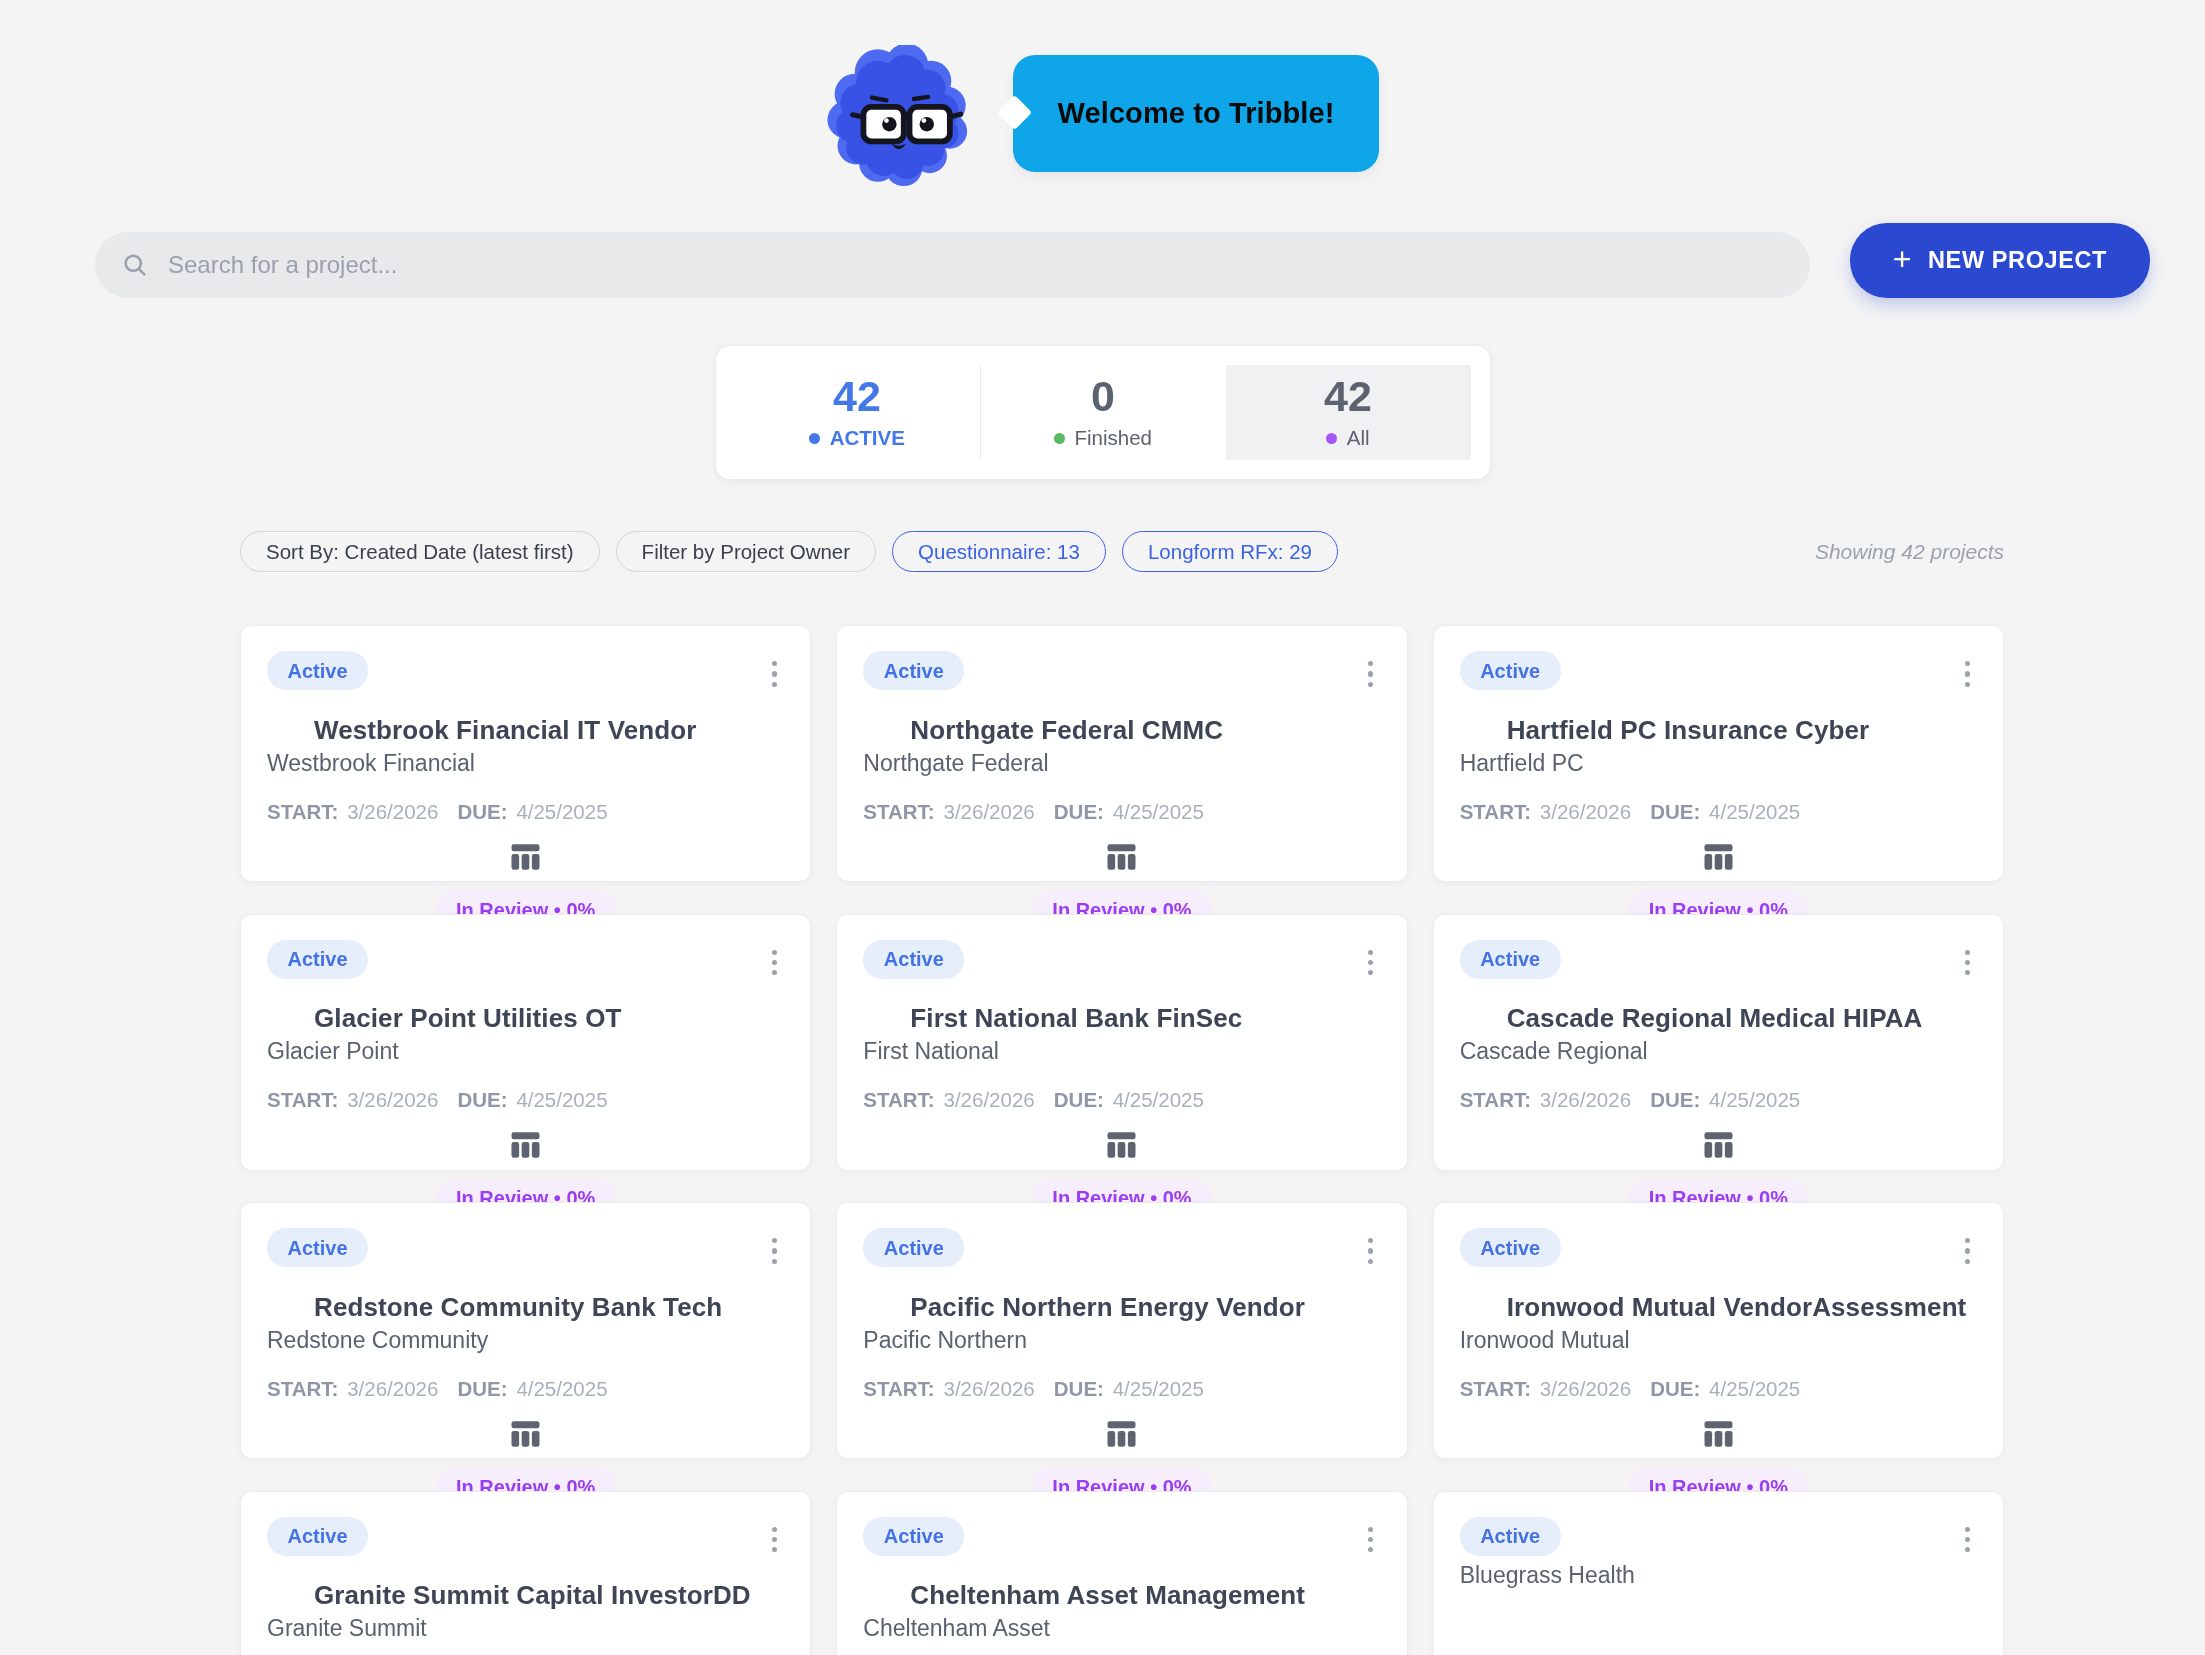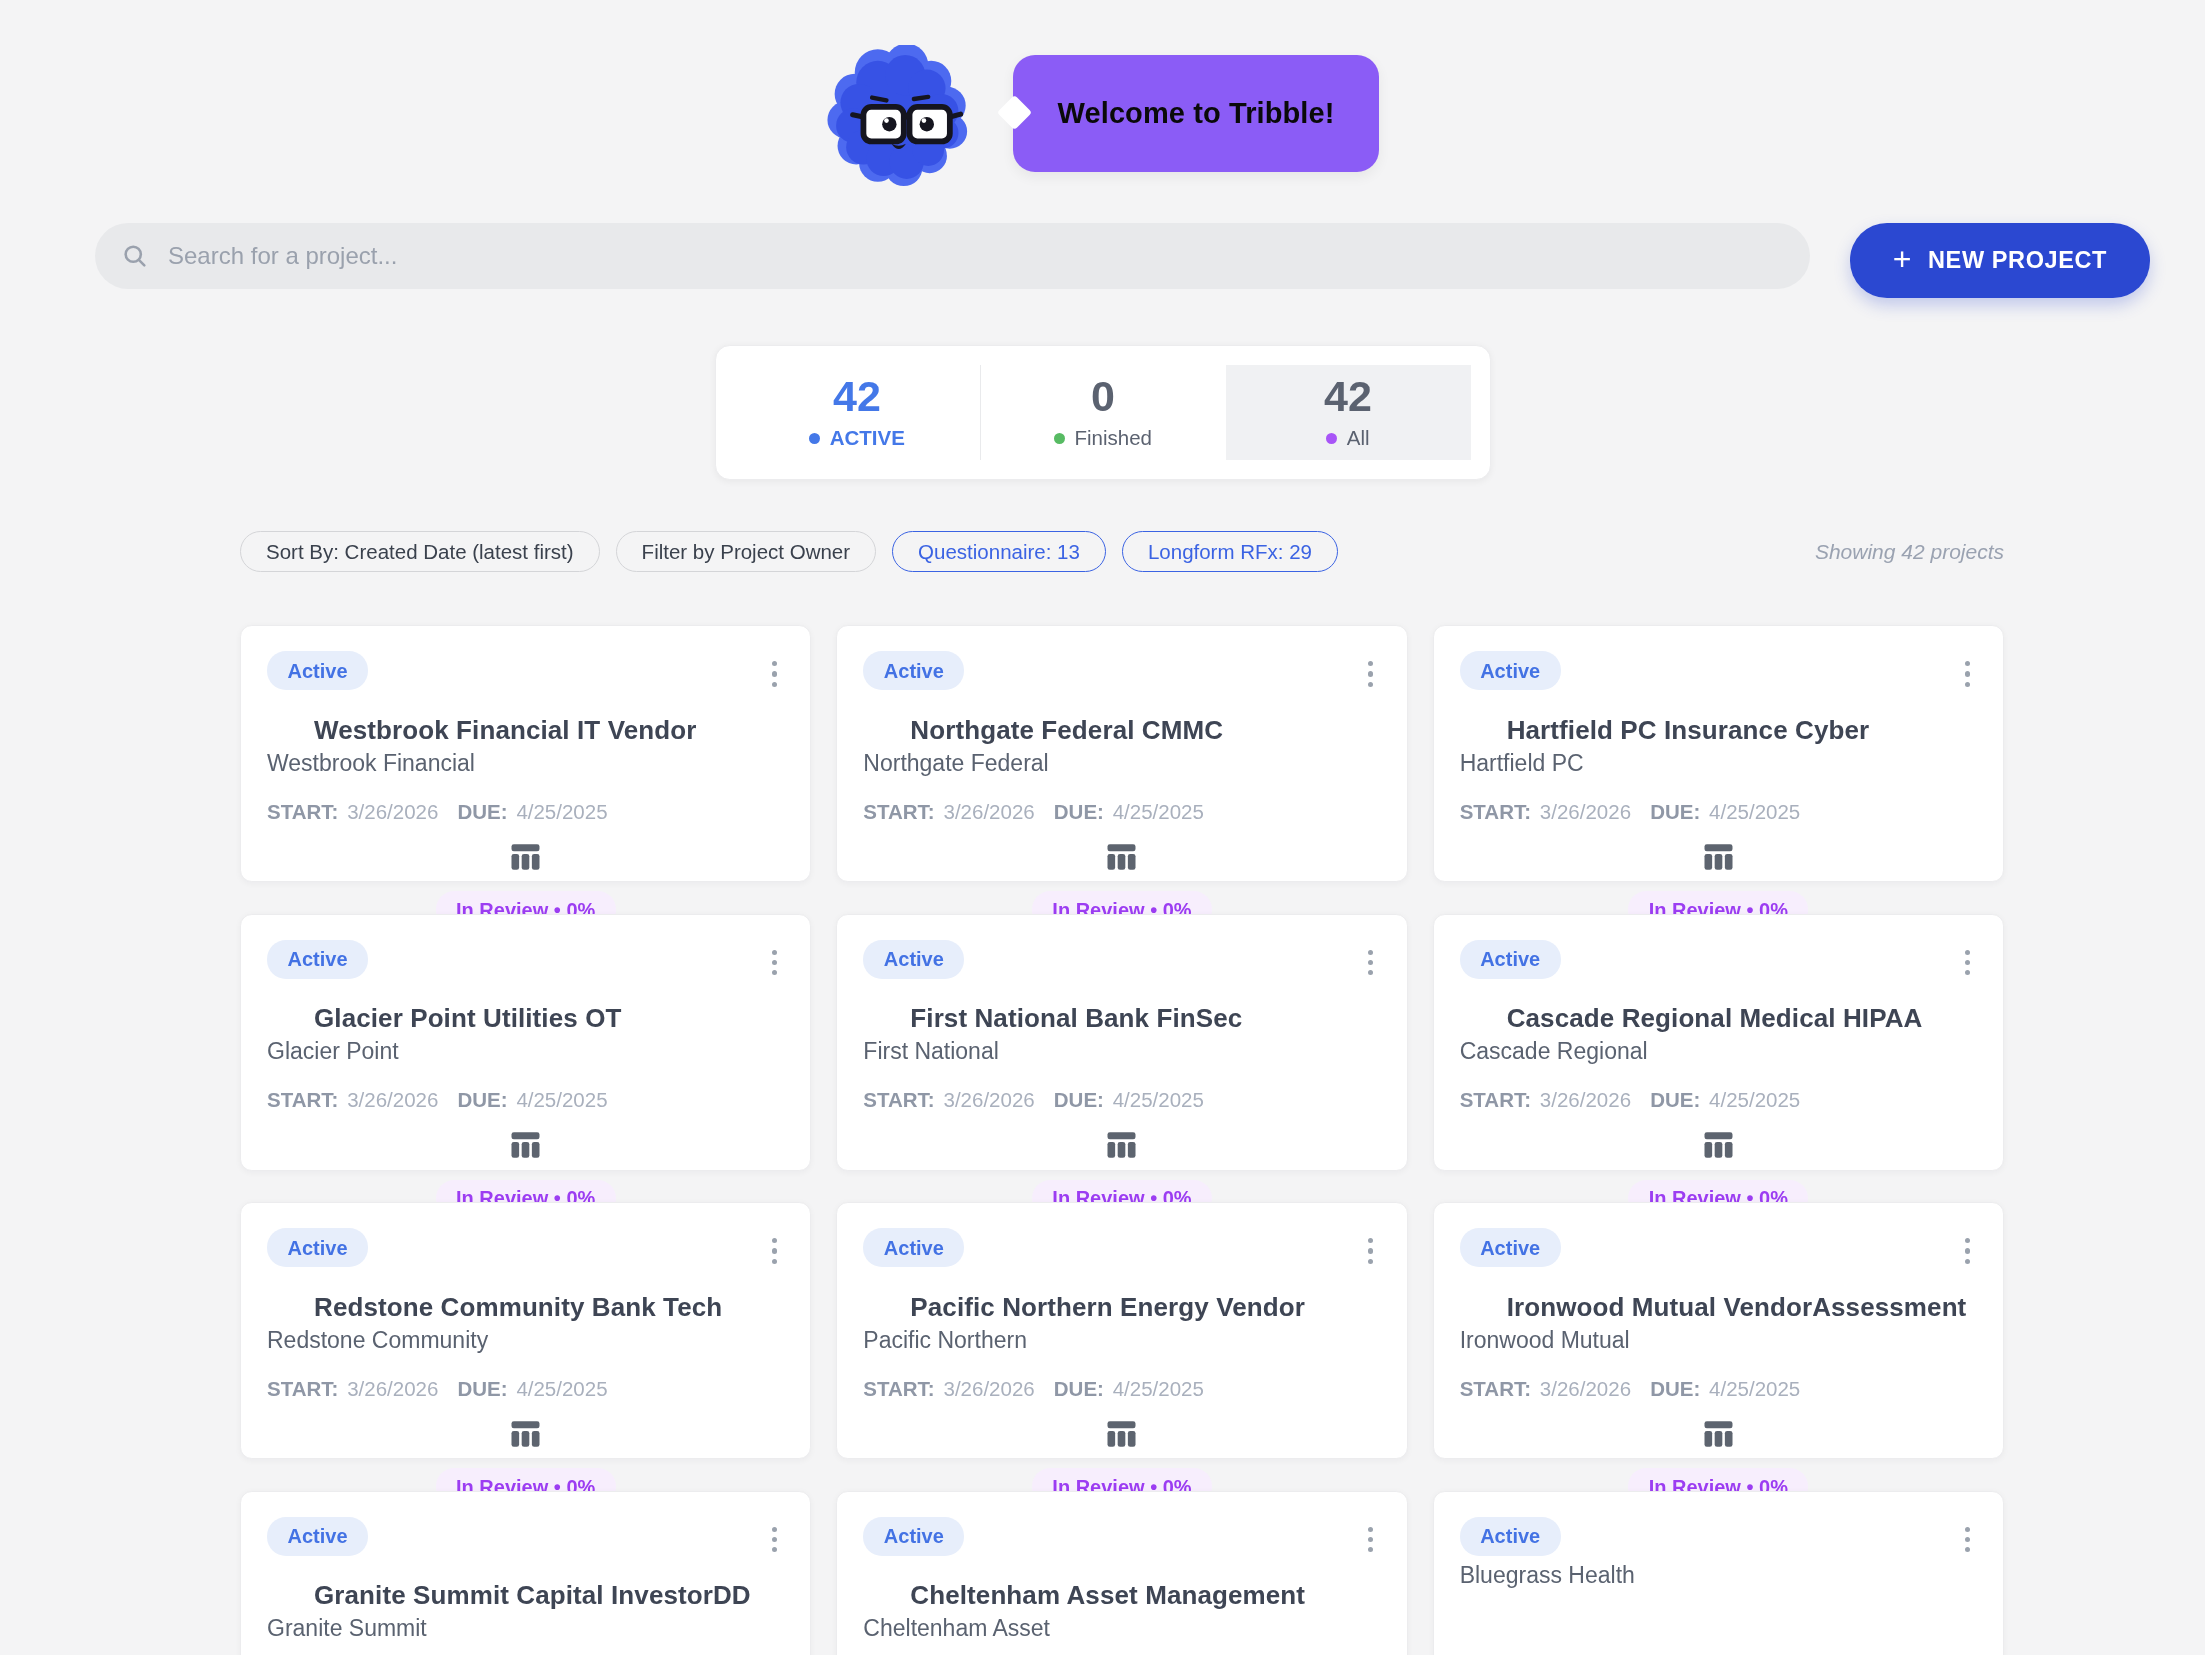--- a/index.html
+++ b/index.html
@@ -9,33 +9,33 @@
     background:#f4f4f5;
     font-family:"Liberation Sans","DejaVu Sans",sans-serif;
     color:#3f4756;
   }
 
   
   .hero { display:flex; justify-content:center; align-items:flex-start; padding-top:45px; }
   .mascot { width:144px; height:144px; flex:0 0 auto; }
   .bubble {
     position:relative; margin-left:43px; margin-top:10.3px;
-    background:#8b5cf6; border-radius:22px; height:117px; min-width:361px;
+    background:#0ea5e9; border-radius:22px; height:117px; min-width:361px;
     display:flex; align-items:center; justify-content:center; padding:0 45px;
     box-shadow:0 4.4px 13px rgba(0,0,0,0.06);
   }
   .bubble::before {
     content:""; position:absolute; left:-10.3px; top:45px;
     width:25px; height:25px; background:#ffffff; transform:rotate(45deg);
     border-radius:3.7px;
   }
   .bubble-text { font-size:29px; font-weight:700; color:#0a0a0a; letter-spacing:0.1px; }
 
   
-  .search-row { display:flex; align-items:flex-start; margin:34px 55px 0 95px; gap:40px; }
+  .search-row { display:flex; align-items:flex-end; margin:34px 55px 0 95px; gap:40px; }
   .search-bar {
     flex:1; height:66px; background:#e8e9eb; border-radius:33px;
     display:flex; align-items:center; padding:0 26px; gap:19px;
   }
   .search-bar svg { flex:0 0 auto; }
   .search-input {
     flex:1; border:none; outline:none; background:transparent;
     font-family:inherit; font-size:24px; color:#4b5563;
   }
   .search-input::placeholder { color:#9aa1ad; }

